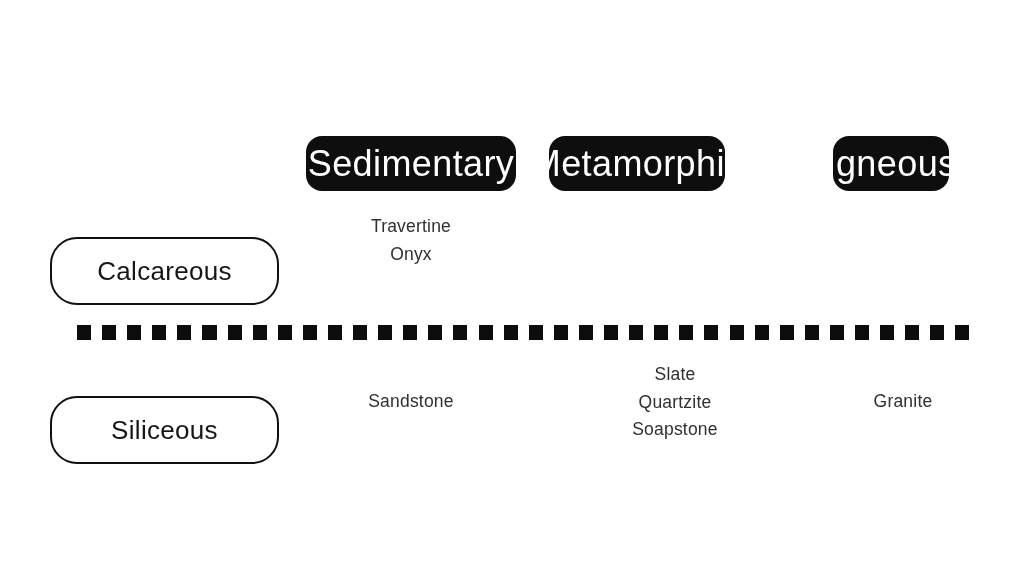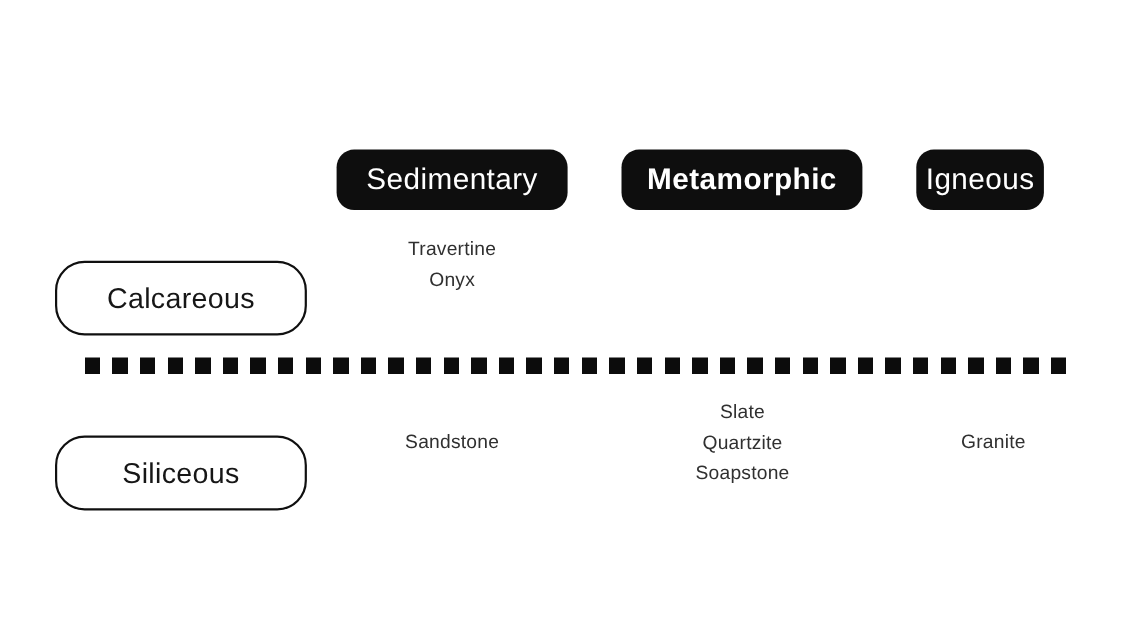--- a/index.html
+++ b/index.html
@@ -18,26 +18,26 @@
   .col-pill {
     position: absolute;
     top: 136px;
     height: 55px;
     background: var(--header-bg, #0e0e0e);
     color: var(--header-text, #ffffff);
     border-radius: 16px;
     display: flex;
     align-items: center;
     justify-content: center;
-    font-size: 27px;
+    font-size: 36px;
     font-weight: 400;
     letter-spacing: 0.4px;
   }
   .col-pill.sedimentary { left: 306px; width: 210px; }
-  .col-pill.metamorphic { left: 565px; width: 219px; font-weight: bold; }
+  .col-pill.metamorphic { left: 549px; width: 176px; }
   .col-pill.igneous     { left: 833px; width: 116px; }
 
   .row-pill {
     position: absolute;
     left: 50px;
     width: 229px;
     height: 68px;
     box-sizing: border-box;
     background: var(--canvas-bg, #ffffff);
     border: 2.5px solid var(--row-border, #101010);

